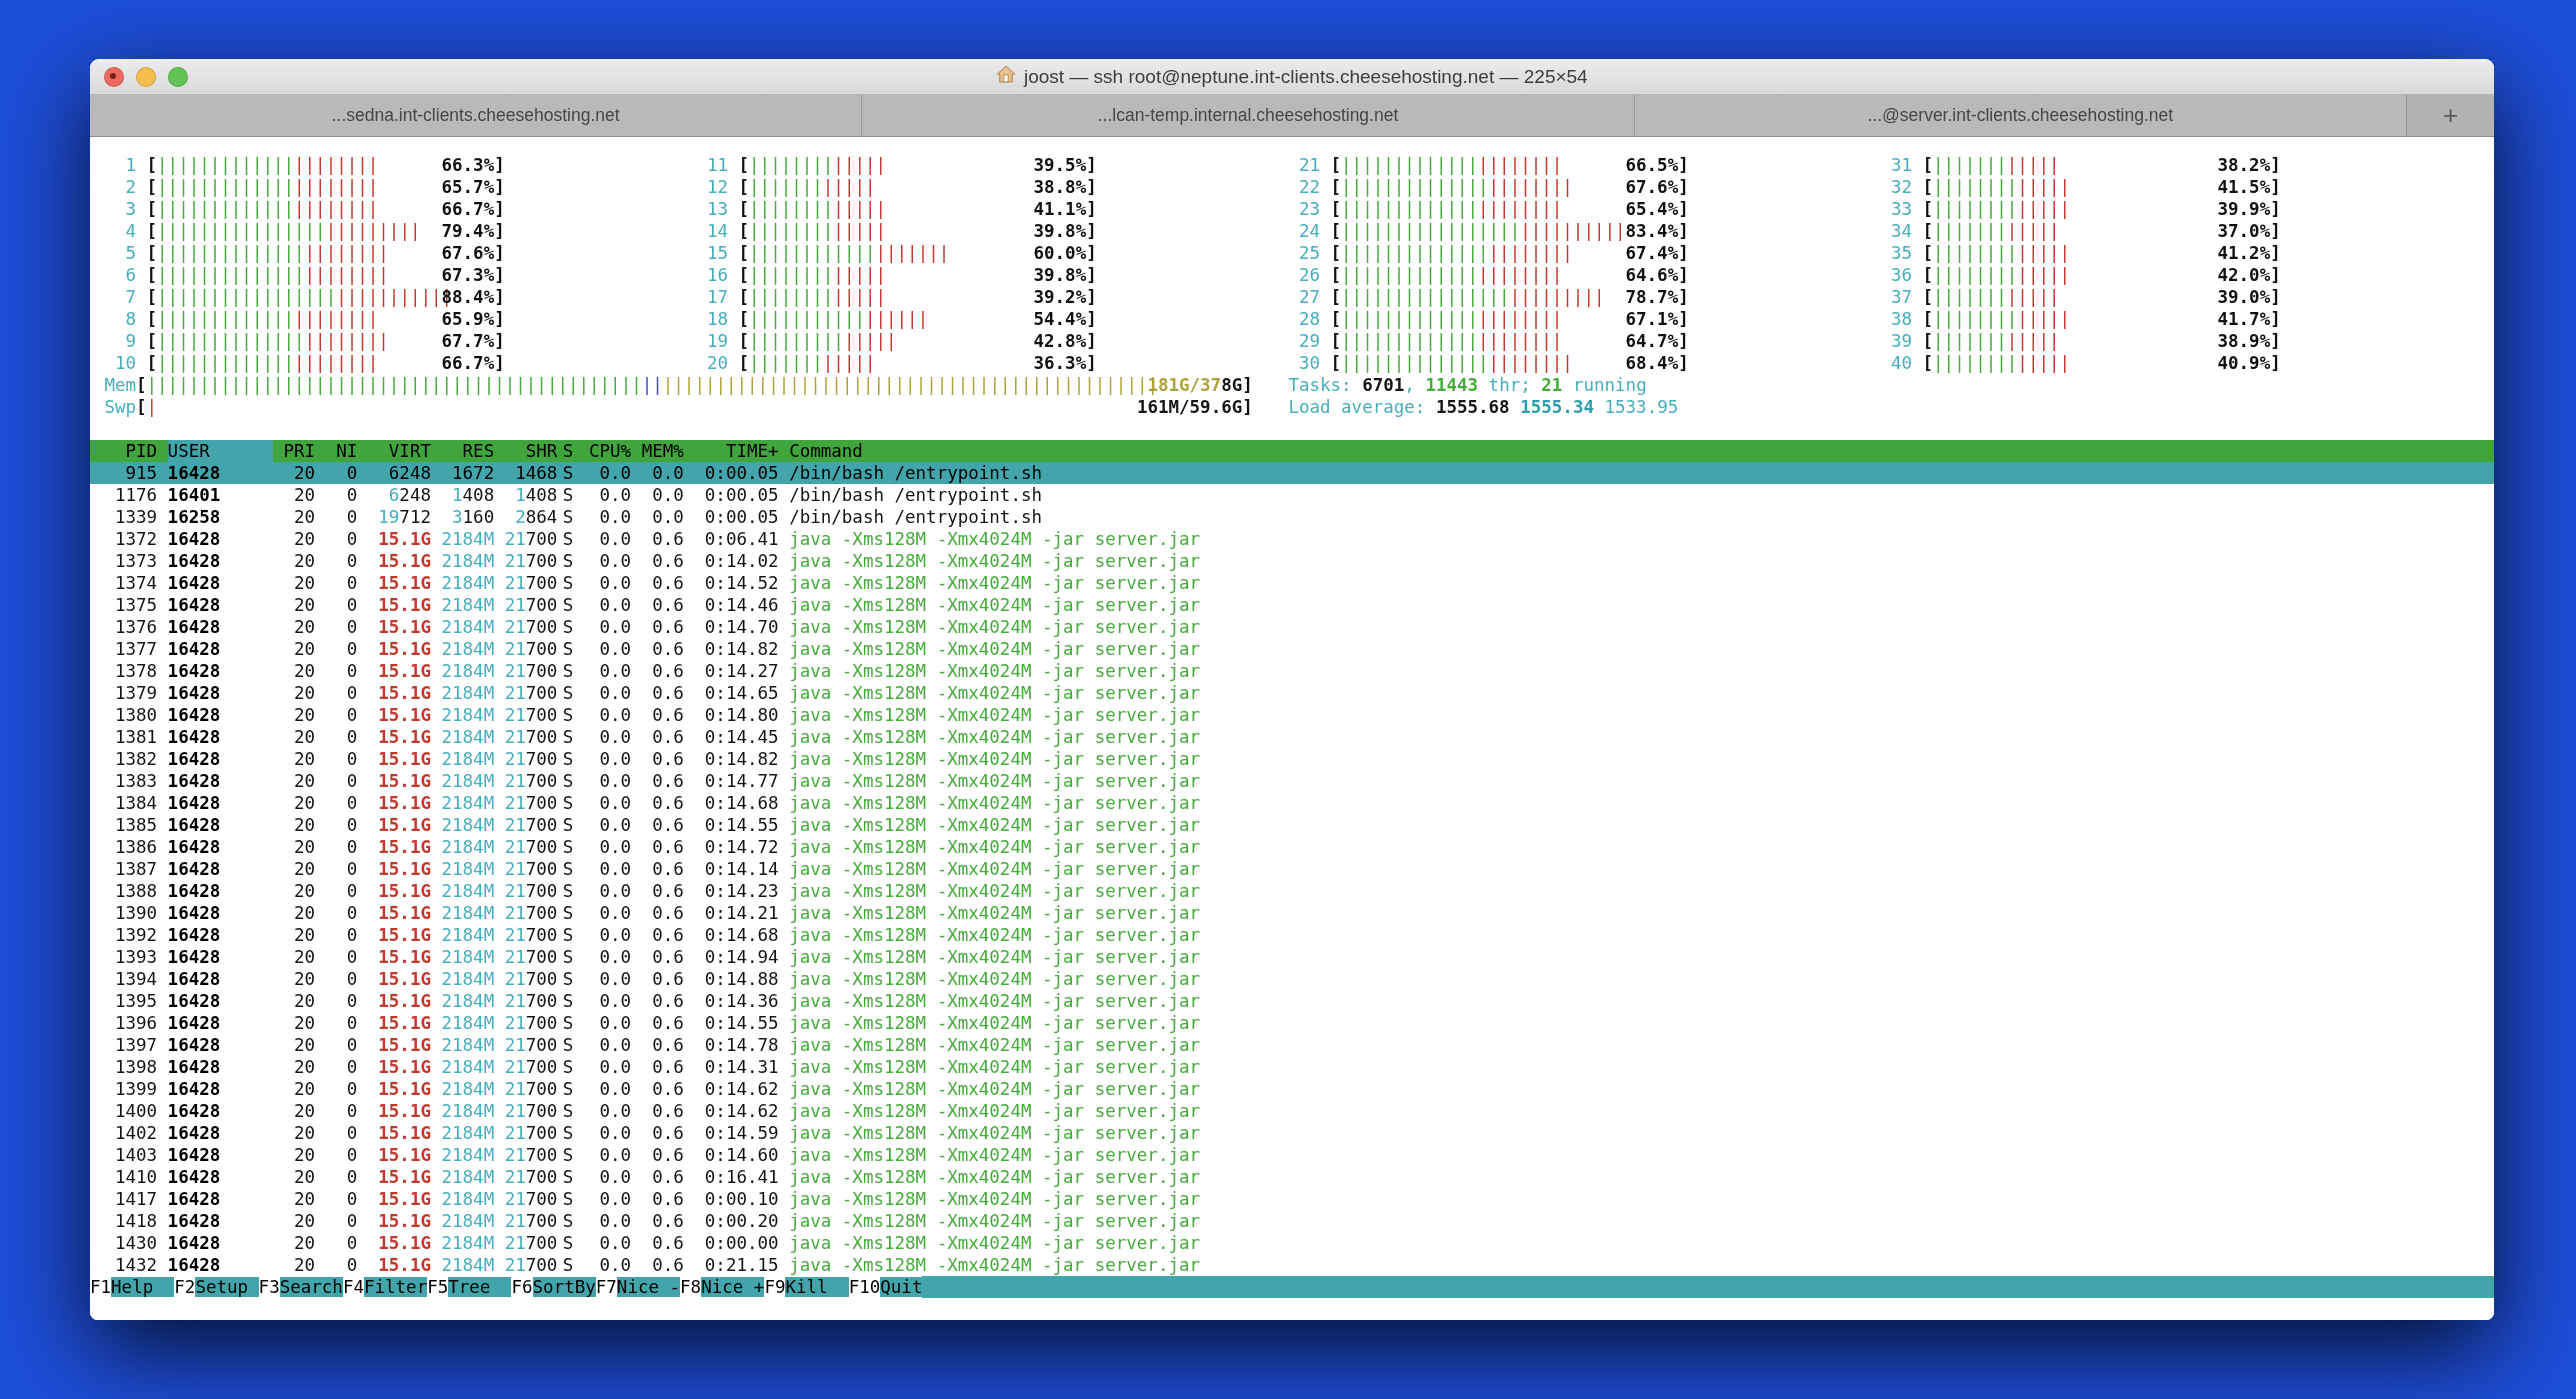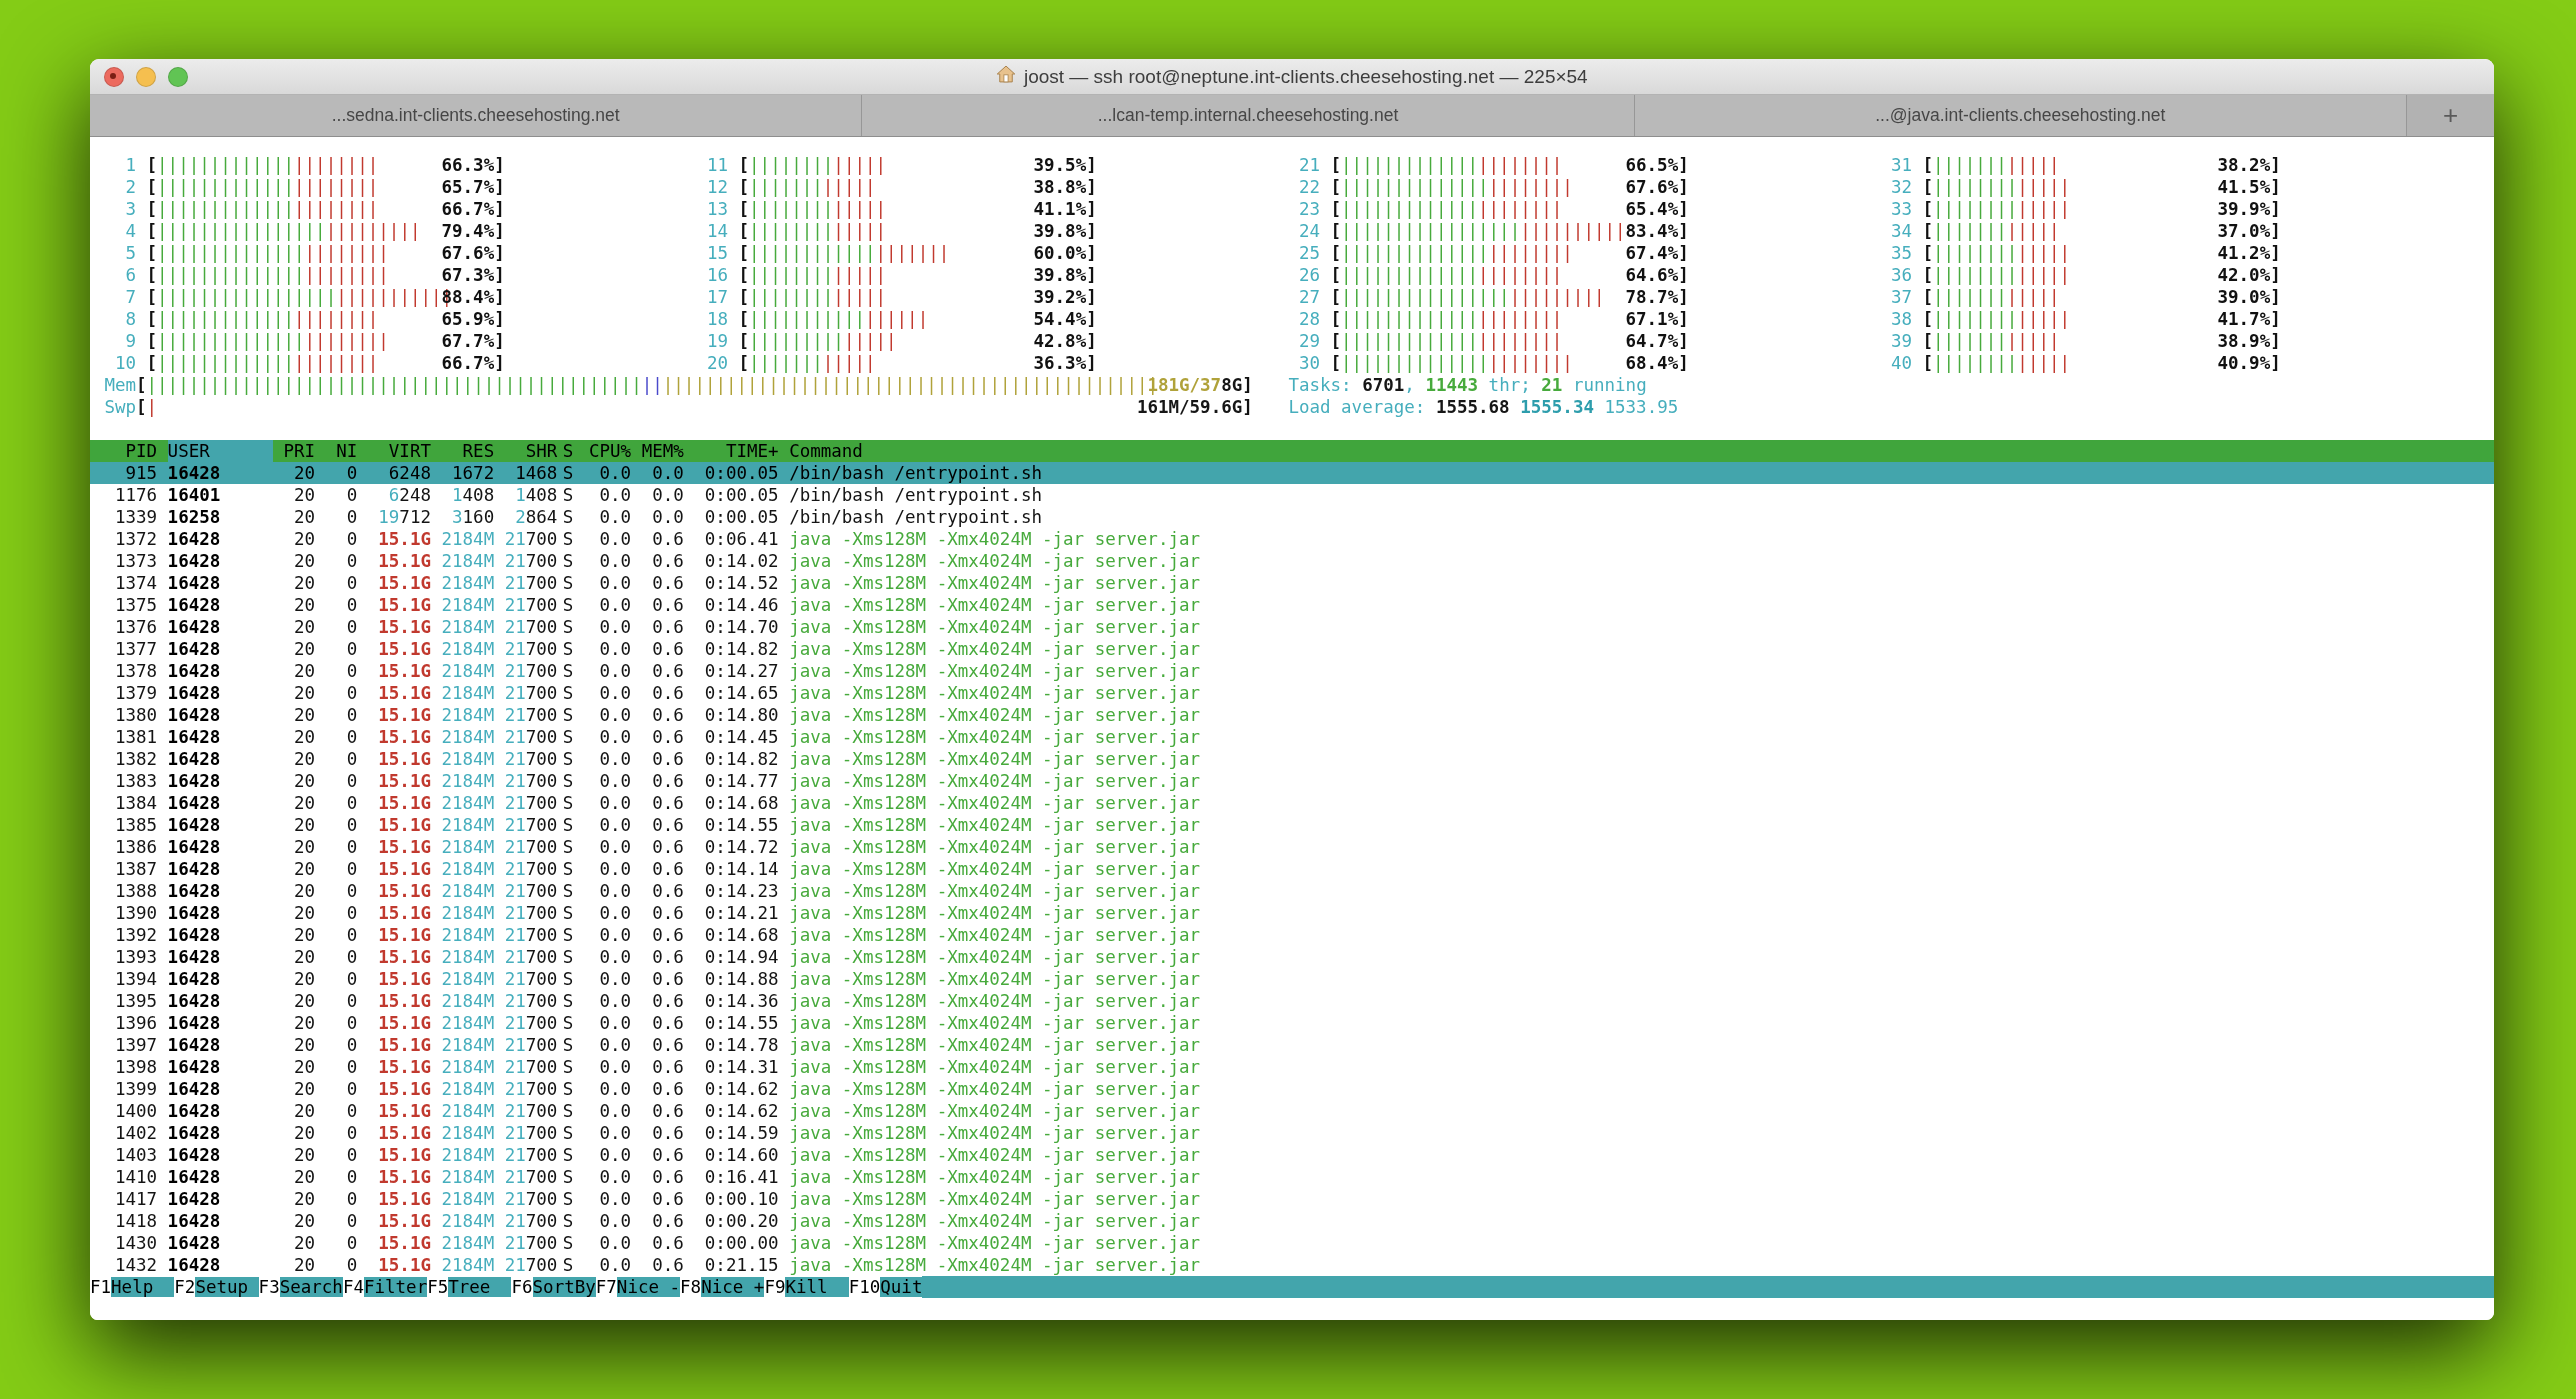--- a/index.html
+++ b/index.html
@@ -1,17 +1,17 @@
 <!DOCTYPE html>
 <html style="--teal: #43a5ac; --hdrGreen: #40a53c; --barGreen: #47aa3c; --red: #c1392e; --cyan: #46aebd; --yellow: #b0a23a; --blue: #4949cb; --loadTeal: #2d9dac;font-size:12px"><head>
 <meta charset="utf-8">
 <style>
   html,body{margin:0;padding:0;background:#000;}
   body{width:2576px;height:1400px;overflow:hidden;font-family:"Liberation Sans",sans-serif;}
-  .stage{position:relative;width:2576px;height:1400px;background:#84cc16;}
+  .stage{position:relative;width:2576px;height:1400px;background:#1d4ed8;}
   .window{position:absolute;left:90px;top:59px;width:2404px;height:1261px;
     border-radius:9px 9px 7.6px 7.6px;overflow:hidden;background:#fff;
     box-shadow:0 30px 91px rgba(0,0,0,.8);}
   
   .titlebar{height:35px;background:linear-gradient(#ececec,#d9d9d9);border-bottom:0.8px solid #b3b3b3;
     position:relative;display:flex;align-items:center;justify-content:center;}
   .traffic{position:absolute;left:13.7px;top:0;height:100%;display:flex;align-items:center;gap:12px;}
   .tl{width:18px;height:18px;border-radius:50%;position:relative;border:0.8px solid rgba(0,0,0,.15);}
   .tl.red{background:#ec6a5e;}
   .tl.red::after{content:"";position:absolute;left:5.3px;top:5.3px;width:6px;height:6px;border-radius:50%;background:#7c1f14;}
@@ -85,21 +85,21 @@
     </div>
 
     <div class="tabbar">
         <div class="tab">
           <span>...sedna.int-clients.cheesehosting.net</span>
         </div>
         <div class="tab">
           <span>...lcan-temp.internal.cheesehosting.net</span>
         </div>
         <div class="tab">
-          <span>...@java.int-clients.cheesehosting.net</span>
+          <span>...@server.int-clients.cheesehosting.net</span>
         </div>
         <div class="newtab">+</div>
       </div>
 
     <div class="terminal">
       <div>
           <div class="trow"><div class="meter"><span class="mlabel">1</span><span class="mbracket">[</span><span class="mbar"><span class="greenTxt">|||||||||||||</span><span class="red">||||||||</span><span class="pct">66.3%</span></span><span class="mbracket">]</span></div><div class="meter"><span class="mlabel">11</span><span class="mbracket">[</span><span class="mbar"><span class="greenTxt">||||||||</span><span class="red">|||||</span><span class="pct">39.5%</span></span><span class="mbracket">]</span></div><div class="meter"><span class="mlabel">21</span><span class="mbracket">[</span><span class="mbar"><span class="greenTxt">|||||||||||||</span><span class="red">||||||||</span><span class="pct">66.5%</span></span><span class="mbracket">]</span></div><div class="meter"><span class="mlabel">31</span><span class="mbracket">[</span><span class="mbar"><span class="greenTxt">|||||||</span><span class="red">|||||</span><span class="pct">38.2%</span></span><span class="mbracket">]</span></div></div>
           <div class="trow"><div class="meter"><span class="mlabel">2</span><span class="mbracket">[</span><span class="mbar"><span class="greenTxt">|||||||||||||</span><span class="red">||||||||</span><span class="pct">65.7%</span></span><span class="mbracket">]</span></div><div class="meter"><span class="mlabel">12</span><span class="mbracket">[</span><span class="mbar"><span class="greenTxt">|||||||</span><span class="red">|||||</span><span class="pct">38.8%</span></span><span class="mbracket">]</span></div><div class="meter"><span class="mlabel">22</span><span class="mbracket">[</span><span class="mbar"><span class="greenTxt">||||||||||||||</span><span class="red">||||||||</span><span class="pct">67.6%</span></span><span class="mbracket">]</span></div><div class="meter"><span class="mlabel">32</span><span class="mbracket">[</span><span class="mbar"><span class="greenTxt">||||||||</span><span class="red">|||||</span><span class="pct">41.5%</span></span><span class="mbracket">]</span></div></div>
           <div class="trow"><div class="meter"><span class="mlabel">3</span><span class="mbracket">[</span><span class="mbar"><span class="greenTxt">|||||||||||||</span><span class="red">||||||||</span><span class="pct">66.7%</span></span><span class="mbracket">]</span></div><div class="meter"><span class="mlabel">13</span><span class="mbracket">[</span><span class="mbar"><span class="greenTxt">||||||||</span><span class="red">|||||</span><span class="pct">41.1%</span></span><span class="mbracket">]</span></div><div class="meter"><span class="mlabel">23</span><span class="mbracket">[</span><span class="mbar"><span class="greenTxt">|||||||||||||</span><span class="red">||||||||</span><span class="pct">65.4%</span></span><span class="mbracket">]</span></div><div class="meter"><span class="mlabel">33</span><span class="mbracket">[</span><span class="mbar"><span class="greenTxt">||||||||</span><span class="red">|||||</span><span class="pct">39.9%</span></span><span class="mbracket">]</span></div></div>
           <div class="trow"><div class="meter"><span class="mlabel">4</span><span class="mbracket">[</span><span class="mbar"><span class="greenTxt">||||||||||||||||</span><span class="red">|||||||||</span><span class="pct">79.4%</span></span><span class="mbracket">]</span></div><div class="meter"><span class="mlabel">14</span><span class="mbracket">[</span><span class="mbar"><span class="greenTxt">||||||||</span><span class="red">|||||</span><span class="pct">39.8%</span></span><span class="mbracket">]</span></div><div class="meter"><span class="mlabel">24</span><span class="mbracket">[</span><span class="mbar"><span class="greenTxt">|||||||||||||||||</span><span class="red">||||||||||</span><span class="pct">83.4%</span></span><span class="mbracket">]</span></div><div class="meter"><span class="mlabel">34</span><span class="mbracket">[</span><span class="mbar"><span class="greenTxt">|||||||</span><span class="red">|||||</span><span class="pct">37.0%</span></span><span class="mbracket">]</span></div></div>

